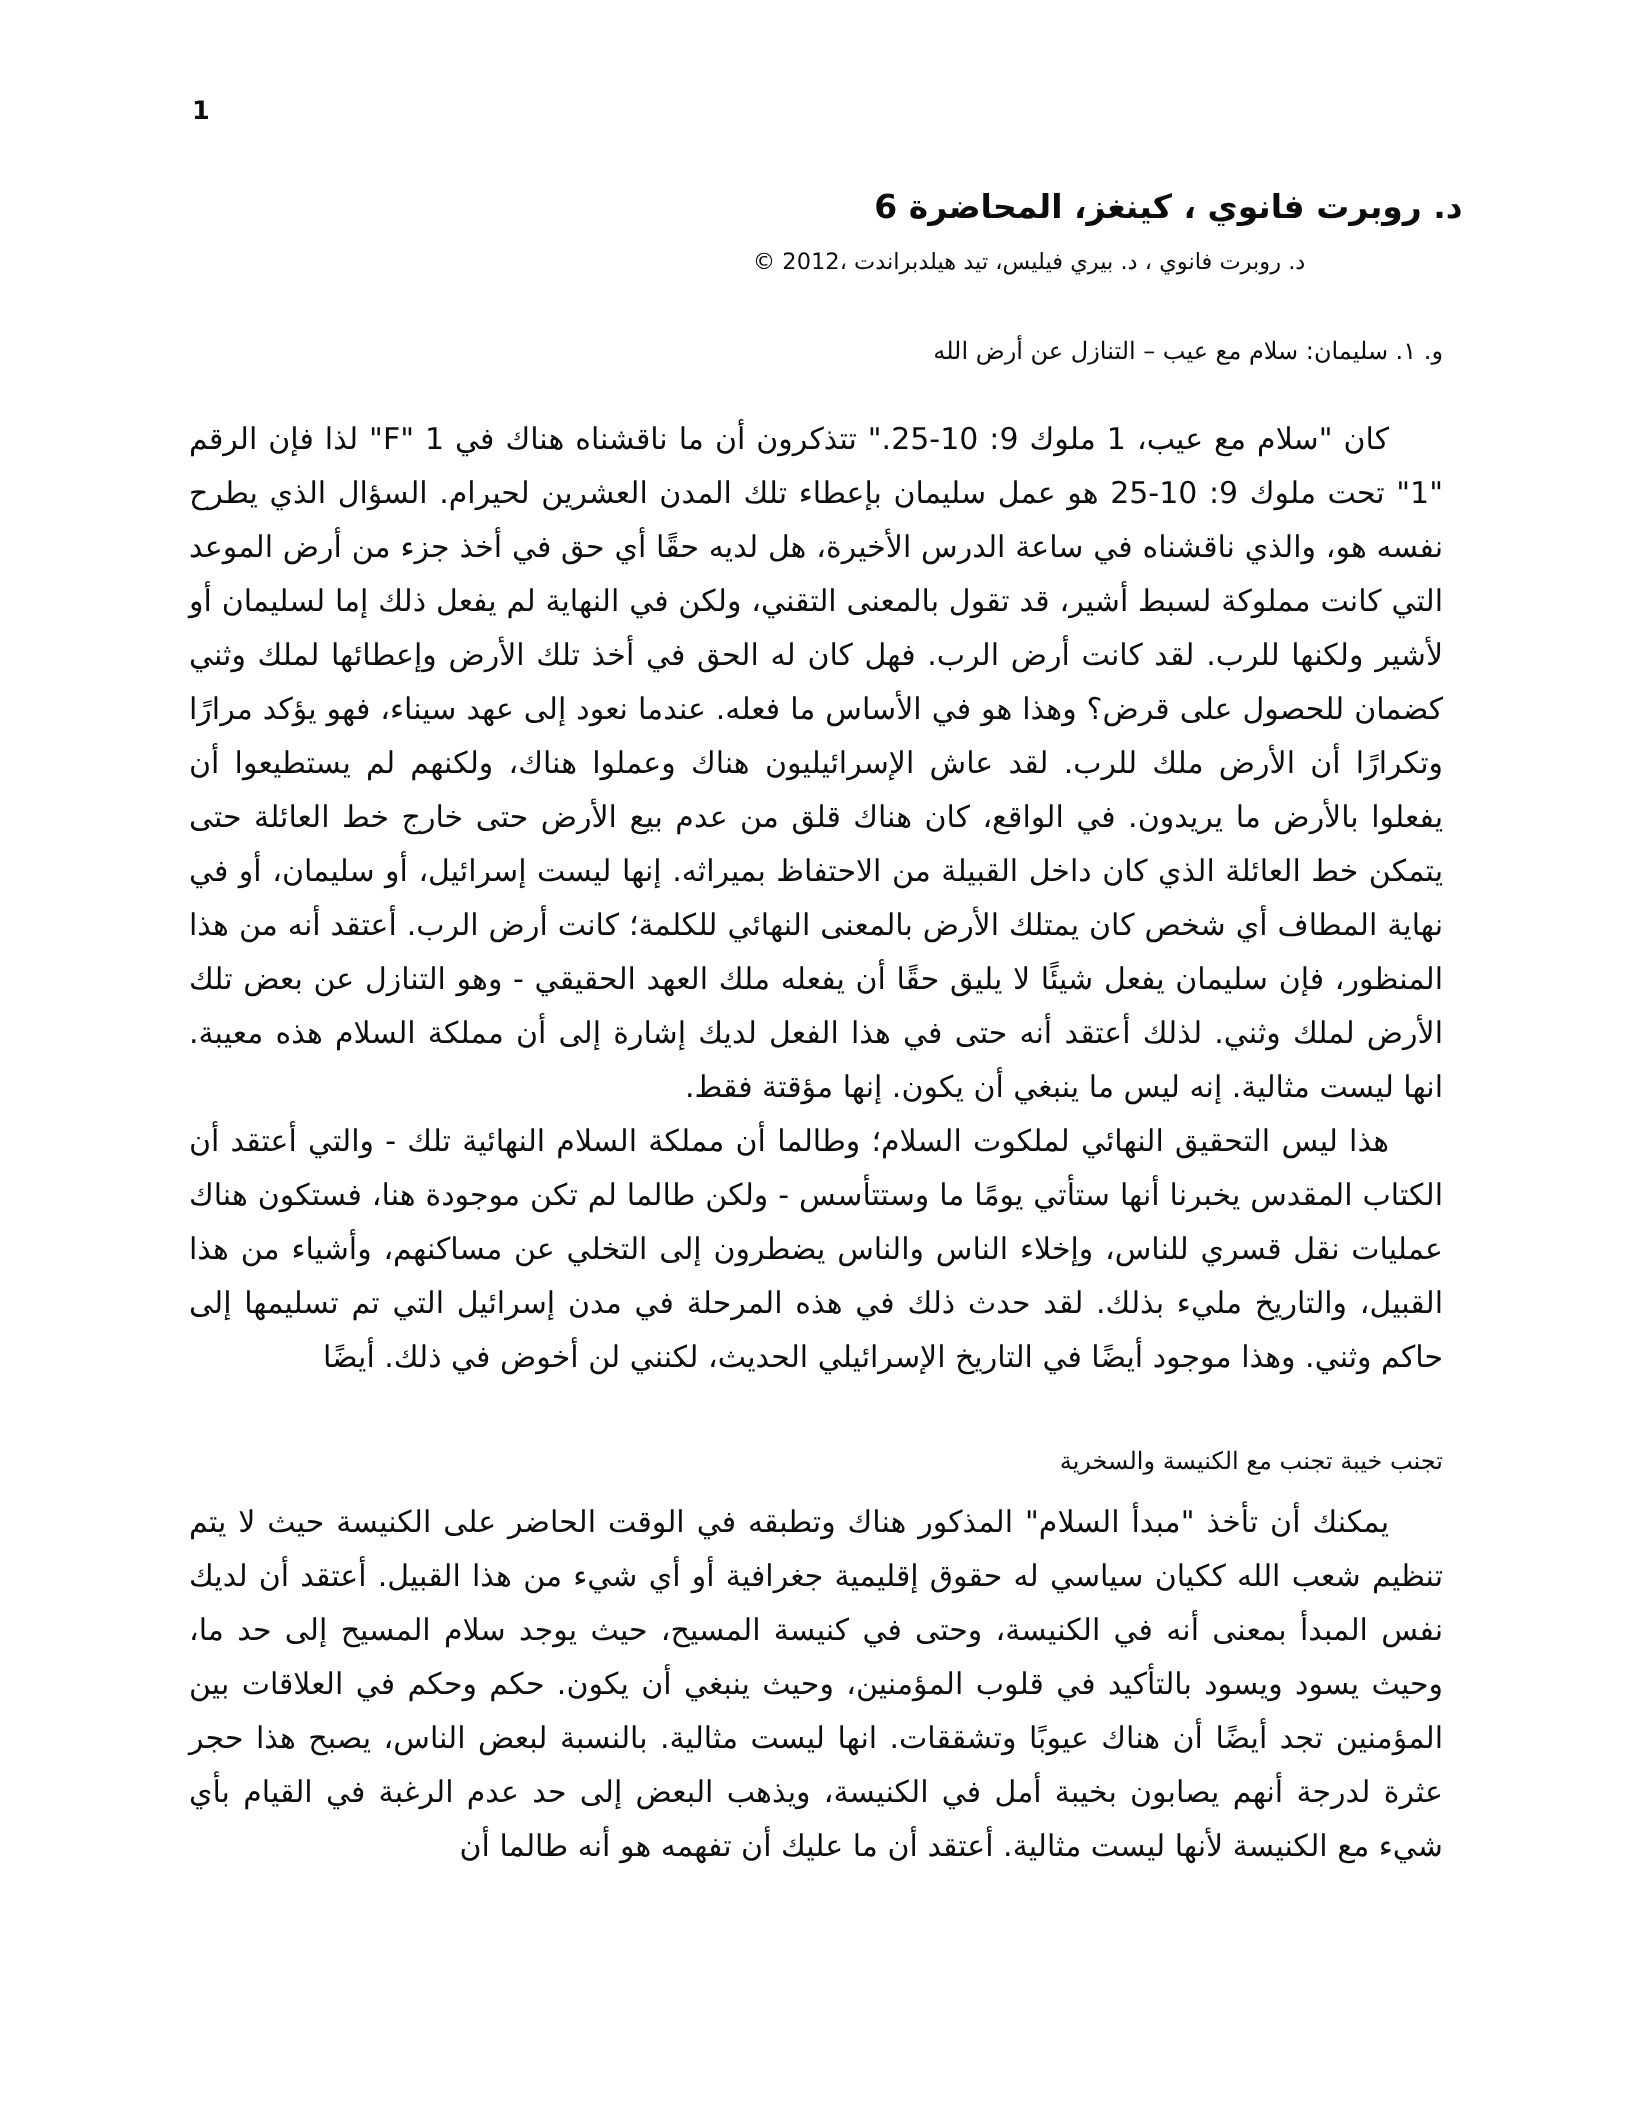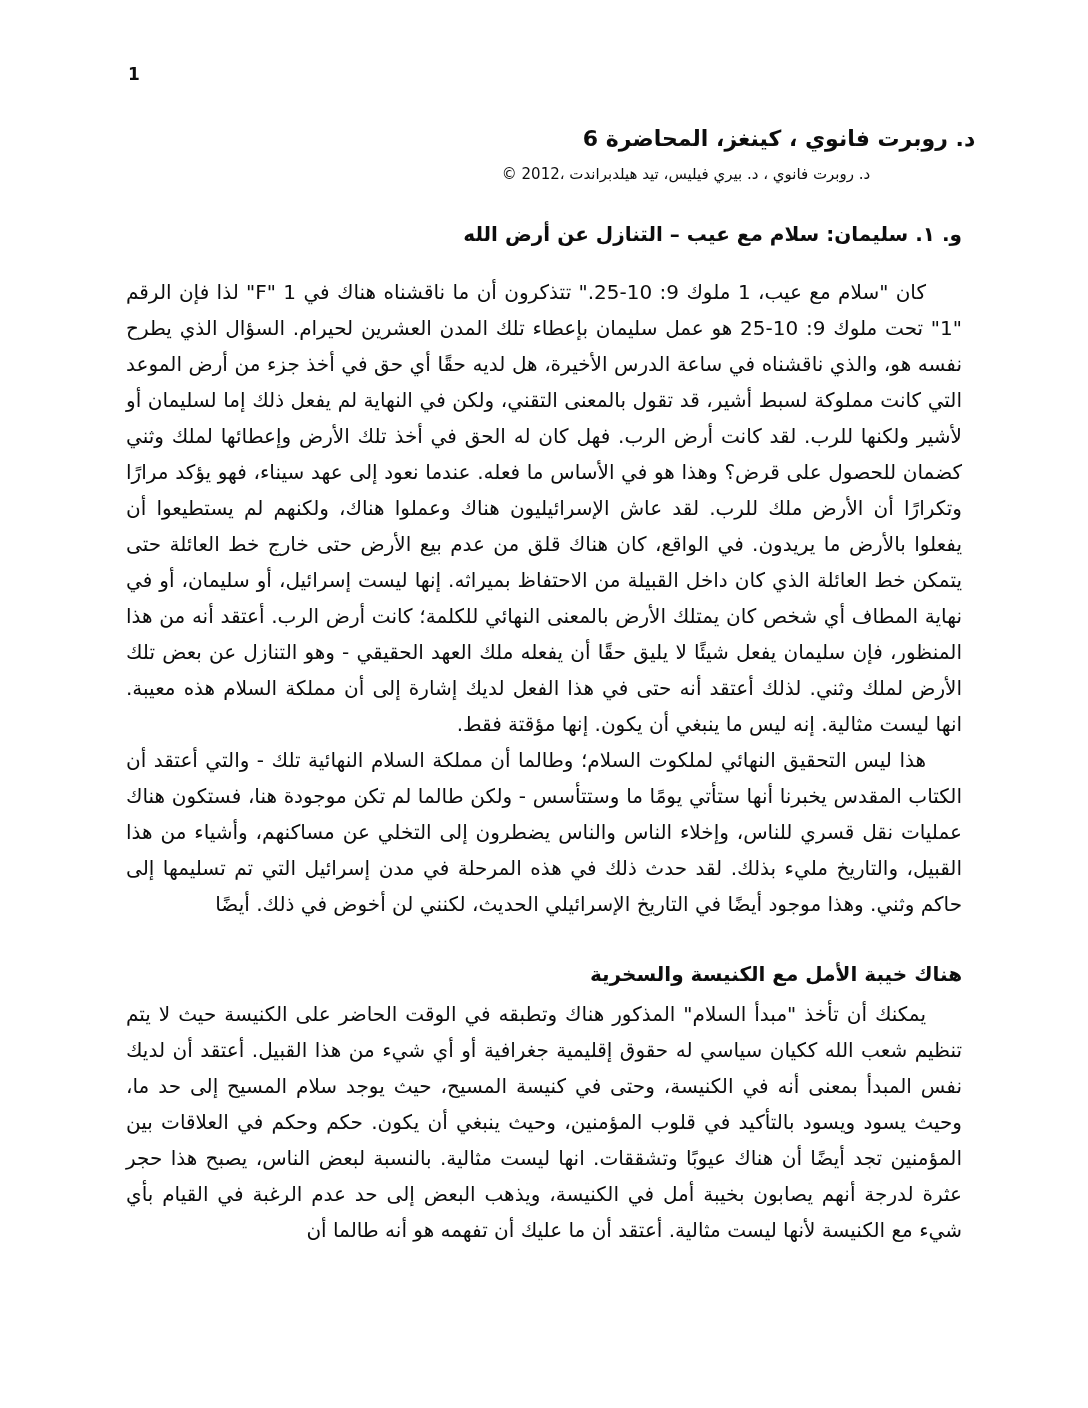--- a/index.html
+++ b/index.html
@@ -37,23 +37,23 @@
   }
   .doc-copyright{
     margin:8px 0 0;
     text-align:center;
     font-size:15px;
     line-height:24px;
     position:relative;
     left:142px;
   }
   h2.sec-heading{
-    font-size:20px;
+    font-size:16px;
     line-height:36px;
-    font-weight:700;
+    font-weight:400;
     margin:30px 0 0;
   }
   h2.sec-heading.second{
     margin-top:34px;
   }
   p.para{
     margin:22px 0 0;
     text-align:justify;
     text-indent:36px;
   }
@@ -74,17 +74,17 @@
   <h1 class="doc-title">د. روبرت فانوي ، كينغز، المحاضرة 6</h1>
 
   <div class="doc-copyright">د. روبرت فانوي ، د. بيري فيليس، تيد هيلدبراندت ،2012 ©</div>
 
   <h2 class="sec-heading">و. ١. سليمان: سلام مع عيب – التنازل عن أرض الله</h2>
 
   <p class="para">كان "سلام مع عيب، 1 ملوك 9: 10-25." تتذكرون أن ما ناقشناه هناك في 1 "F" لذا فإن الرقم "1" تحت ملوك 9: 10-25 هو عمل سليمان بإعطاء تلك المدن العشرين لحيرام. السؤال الذي يطرح نفسه هو، والذي ناقشناه في ساعة الدرس الأخيرة، هل لديه حقًا أي حق في أخذ جزء من أرض الموعد التي كانت مملوكة لسبط أشير، قد تقول بالمعنى التقني، ولكن في النهاية لم يفعل ذلك إما لسليمان أو لأشير ولكنها للرب. لقد كانت أرض الرب. فهل كان له الحق في أخذ تلك الأرض وإعطائها لملك وثني كضمان للحصول على قرض؟ وهذا هو في الأساس ما فعله. عندما نعود إلى عهد سيناء، فهو يؤكد مرارًا وتكرارًا أن الأرض ملك للرب. لقد عاش الإسرائيليون هناك وعملوا هناك، ولكنهم لم يستطيعوا أن يفعلوا بالأرض ما يريدون. في الواقع، كان هناك قلق من عدم بيع الأرض حتى خارج خط العائلة حتى يتمكن خط العائلة الذي كان داخل القبيلة من الاحتفاظ بميراثه. إنها ليست إسرائيل، أو سليمان، أو في نهاية المطاف أي شخص كان يمتلك الأرض بالمعنى النهائي للكلمة؛ كانت أرض الرب. أعتقد أنه من هذا المنظور، فإن سليمان يفعل شيئًا لا يليق حقًا أن يفعله ملك العهد الحقيقي - وهو التنازل عن بعض تلك الأرض لملك وثني. لذلك أعتقد أنه حتى في هذا الفعل لديك إشارة إلى أن مملكة السلام هذه معيبة. انها ليست مثالية. إنه ليس ما ينبغي أن يكون. إنها مؤقتة فقط.</p>
 
   <p class="para flow">هذا ليس التحقيق النهائي لملكوت السلام؛ وطالما أن مملكة السلام النهائية تلك - والتي أعتقد أن الكتاب المقدس يخبرنا أنها ستأتي يومًا ما وستتأسس - ولكن طالما لم تكن موجودة هنا، فستكون هناك عمليات نقل قسري للناس، وإخلاء الناس والناس يضطرون إلى التخلي عن مساكنهم، وأشياء من هذا القبيل، والتاريخ مليء بذلك. لقد حدث ذلك في هذه المرحلة في مدن إسرائيل التي تم تسليمها إلى حاكم وثني. وهذا موجود أيضًا في التاريخ الإسرائيلي الحديث، لكنني لن أخوض في ذلك. أيضًا</p>
 
-  <h2 class="sec-heading second">هناك خيبة الأمل مع الكنيسة والسخرية</h2>
+  <h2 class="sec-heading second">تجنب خيبة تجنب مع الكنيسة والسخرية</h2>
 
   <p class="para after-heading">يمكنك أن تأخذ "مبدأ السلام" المذكور هناك وتطبقه في الوقت الحاضر على الكنيسة حيث لا يتم تنظيم شعب الله ككيان سياسي له حقوق إقليمية جغرافية أو أي شيء من هذا القبيل. أعتقد أن لديك نفس المبدأ بمعنى أنه في الكنيسة، وحتى في كنيسة المسيح، حيث يوجد سلام المسيح إلى حد ما، وحيث يسود ويسود بالتأكيد في قلوب المؤمنين، وحيث ينبغي أن يكون. حكم وحكم في العلاقات بين المؤمنين تجد أيضًا أن هناك عيوبًا وتشققات. انها ليست مثالية. بالنسبة لبعض الناس، يصبح هذا حجر عثرة لدرجة أنهم يصابون بخيبة أمل في الكنيسة، ويذهب البعض إلى حد عدم الرغبة في القيام بأي شيء مع الكنيسة لأنها ليست مثالية. أعتقد أن ما عليك أن تفهمه هو أنه طالما أن</p>
 
 </div>
 
 </body></html>

